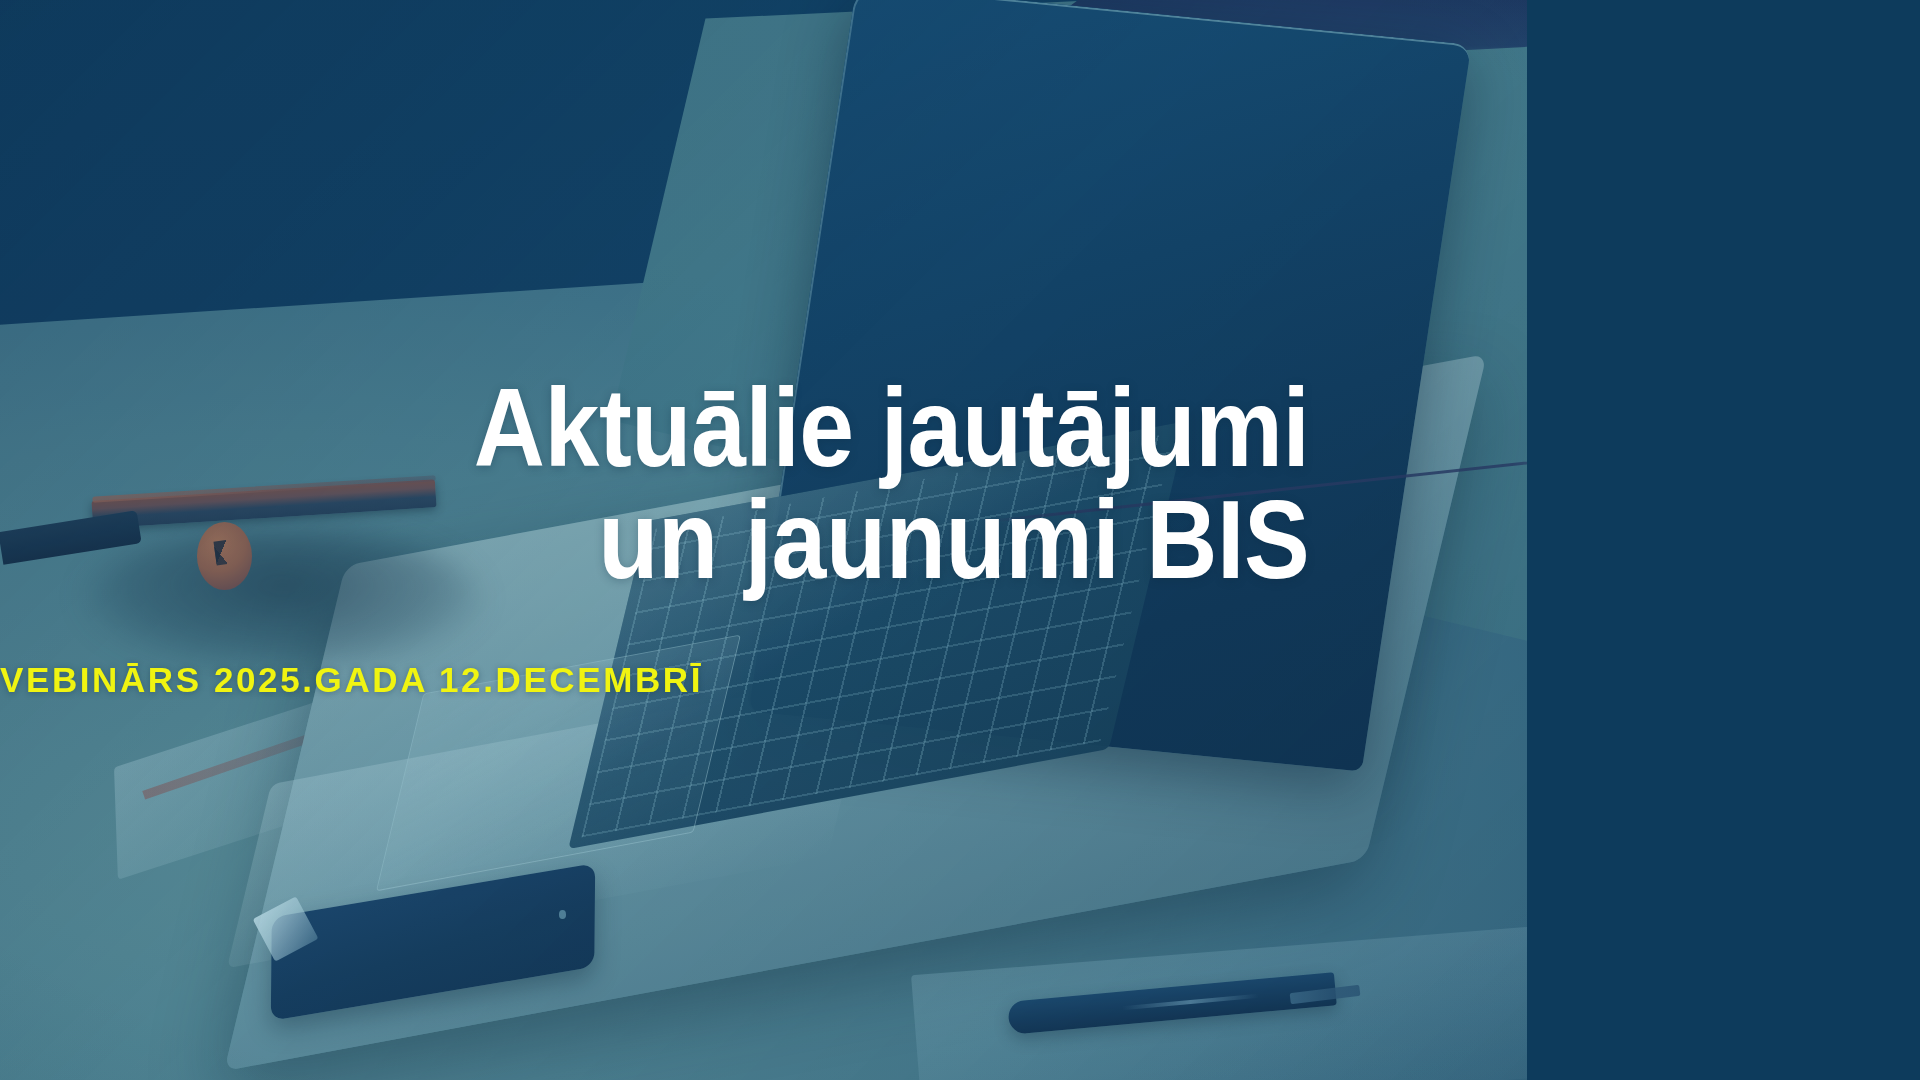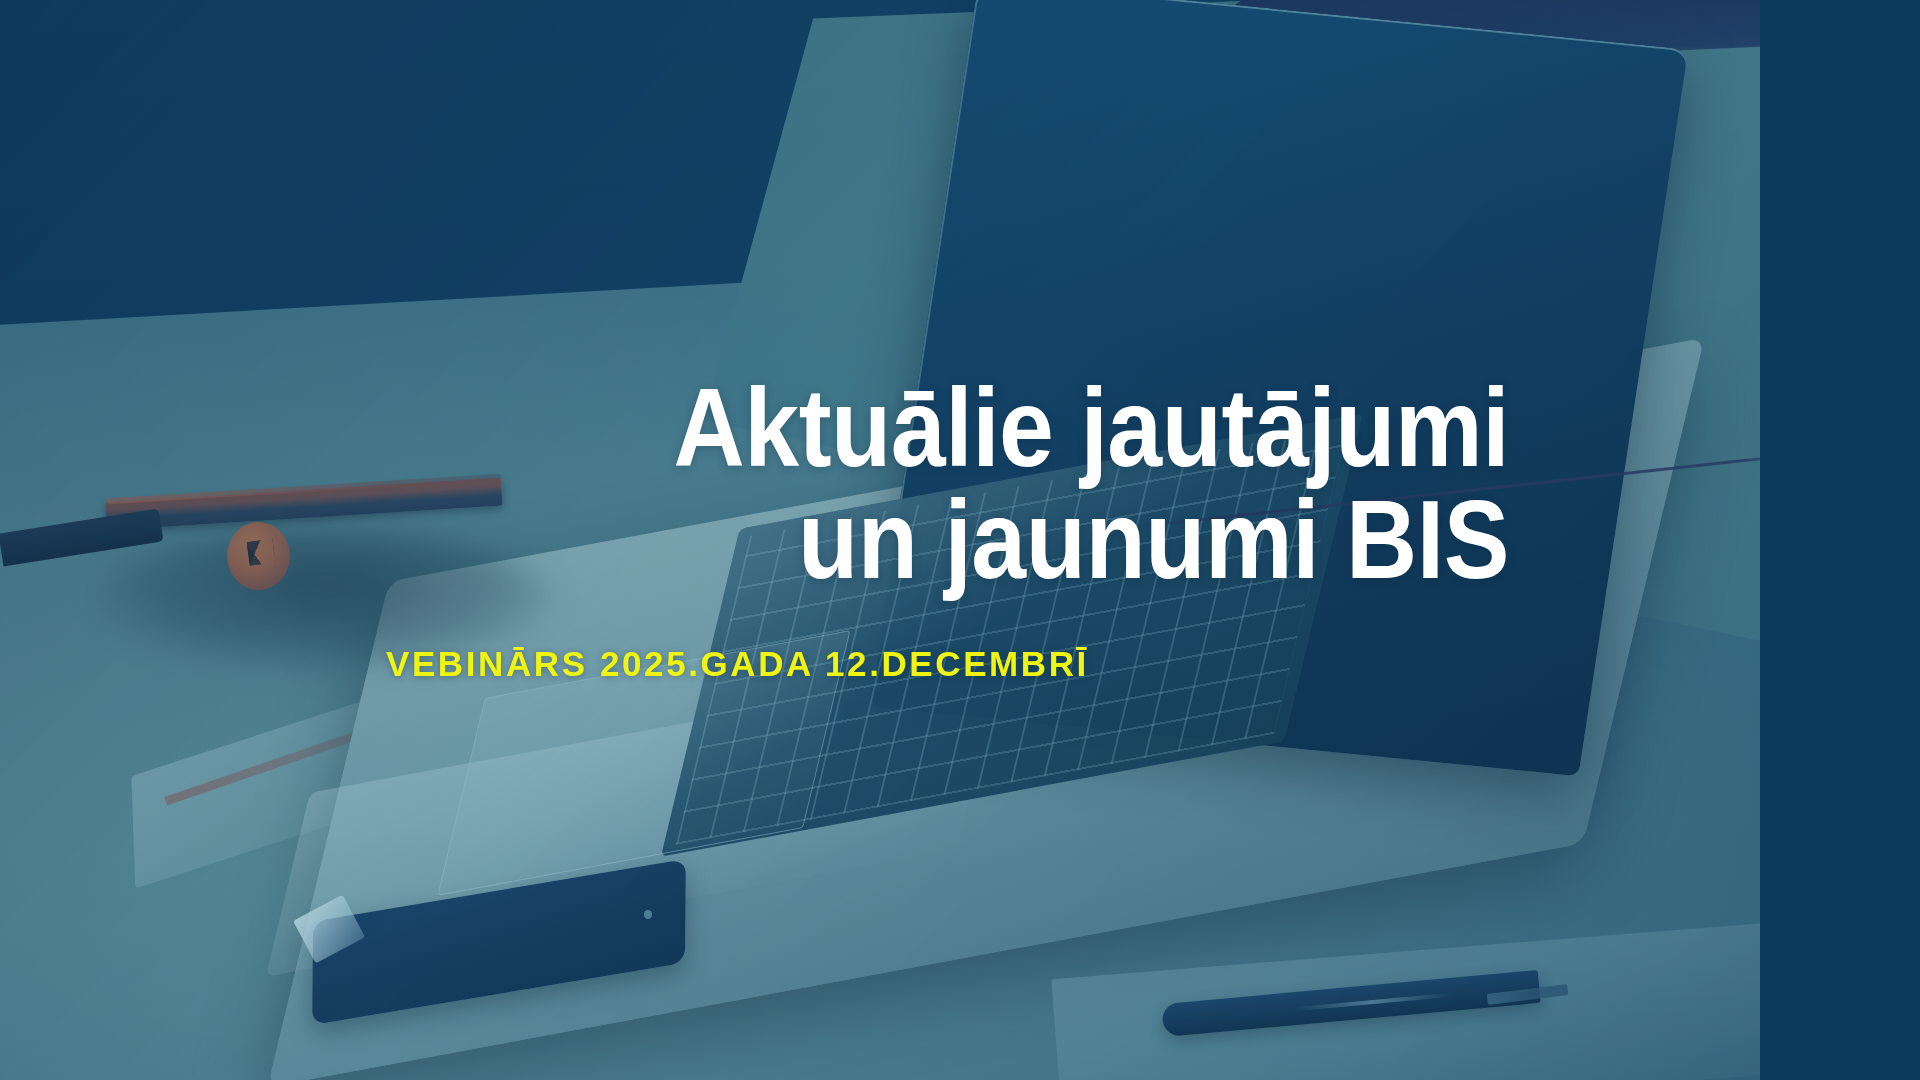--- a/index.html
+++ b/index.html
@@ -7,21 +7,21 @@
     margin: 0;
     padding: 0;
     background: #0d3b5c;
   }
   body {
     font-family: "Liberation Sans", sans-serif;
   }
 
   .banner {
     position: relative;
-    width: 1760px;
+    width: 1527px;
     height: 1080px;
     overflow: hidden;
     background: #a21caf;
   }
 
   
   .photo {
     position: absolute;
     inset: 0;
     overflow: hidden;
@@ -389,23 +389,23 @@
     display: block;
     white-space: nowrap;
   }
   .headline-wrap {
     margin-top: 372px;
     width: 100%;
   }
 
   .meta {
     width: 100%;
-    margin-top: 44px;
+    margin-top: 60px;
     padding: 0 16.2% 0 0;
-    text-align: center;
+    text-align: left;
     box-sizing: border-box;
   }
   .meta-line {
     display: block;
     color: #f0f411;
     font-family: "Liberation Sans", sans-serif;
     font-weight: 700;
     font-size: 35px;
     line-height: 1.38;
     letter-spacing: 2.6px;

